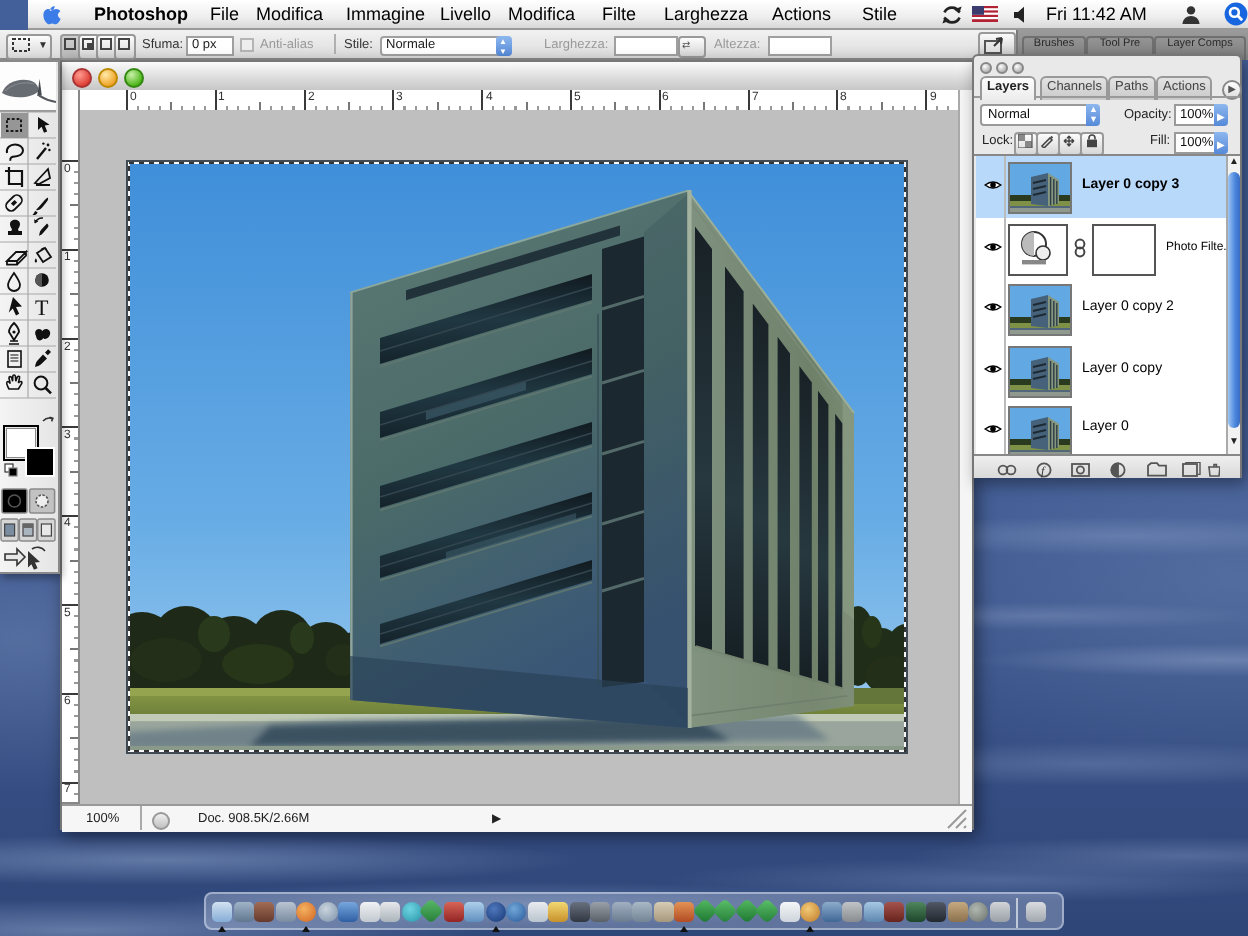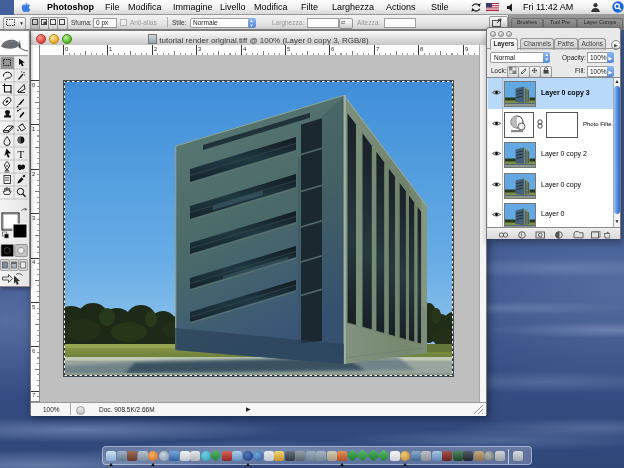--- a/index.html
+++ b/index.html
@@ -151,21 +151,20 @@
   <div class="abs" style="left:511px;top:3px;width:30px;height:11px;background:linear-gradient(#949494,#7f7f7f);border:1px solid #6f6f6f;border-bottom:none;border-radius:2px 2px 0 0;font-size:5.5px;color:#2a2a2a;text-align:center">Brushes</div>
   <div class="abs" style="left:543px;top:3px;width:32px;height:11px;background:linear-gradient(#949494,#7f7f7f);border:1px solid #6f6f6f;border-bottom:none;border-radius:2px 2px 0 0;font-size:5.5px;color:#2a2a2a;text-align:center">Tool Pre</div>
   <div class="abs" style="left:577px;top:3px;width:44px;height:11px;background:linear-gradient(#949494,#7f7f7f);border:1px solid #6f6f6f;border-bottom:none;border-radius:2px 2px 0 0;font-size:5.5px;color:#2a2a2a;text-align:center">Layer Comps</div>
 </div>
 
 <div class="abs" id="docwin">
   <div class="abs" id="titlebar">
     <div class="tl" style="left:5px;background:radial-gradient(circle at 35% 30%,#ff9a90,#e0443a 70%,#b22015);border:.5px solid #a33"></div>
     <div class="tl" style="left:18px;background:radial-gradient(circle at 35% 30%,#ffe9a8,#f0a72d 70%,#c07d00);border:.5px solid #b80"></div>
     <div class="tl" style="left:31px;background:radial-gradient(circle at 35% 30%,#c8f0a8,#52b81e 70%,#2d8800);border:.5px solid #381"></div>
-    <div id="titletext"><span style="display:inline-block;width:7px;height:8px;background:linear-gradient(#cdd4da,#9aa4ac);border:1px solid #777;vertical-align:-1.5px;margin-right:2px"></span>tutorial render original.tiff @ 100% (Layer 0 copy 3, RGB/8)</div>
   </div>
   <div class="abs" id="rulcorner"></div>
   <div class="abs" id="hruler">
     <span class="rnum" style="left:25px;top:1px">0</span>
       <span class="rnum" style="left:69px;top:1px">1</span>
     <span class="rnum" style="left:114px;top:1px">2</span>
       <span class="rnum" style="left:158px;top:1px">3</span>
     <span class="rnum" style="left:203px;top:1px">4</span>
       <span class="rnum" style="left:247px;top:1px">5</span>
     <span class="rnum" style="left:291px;top:1px">6</span>

